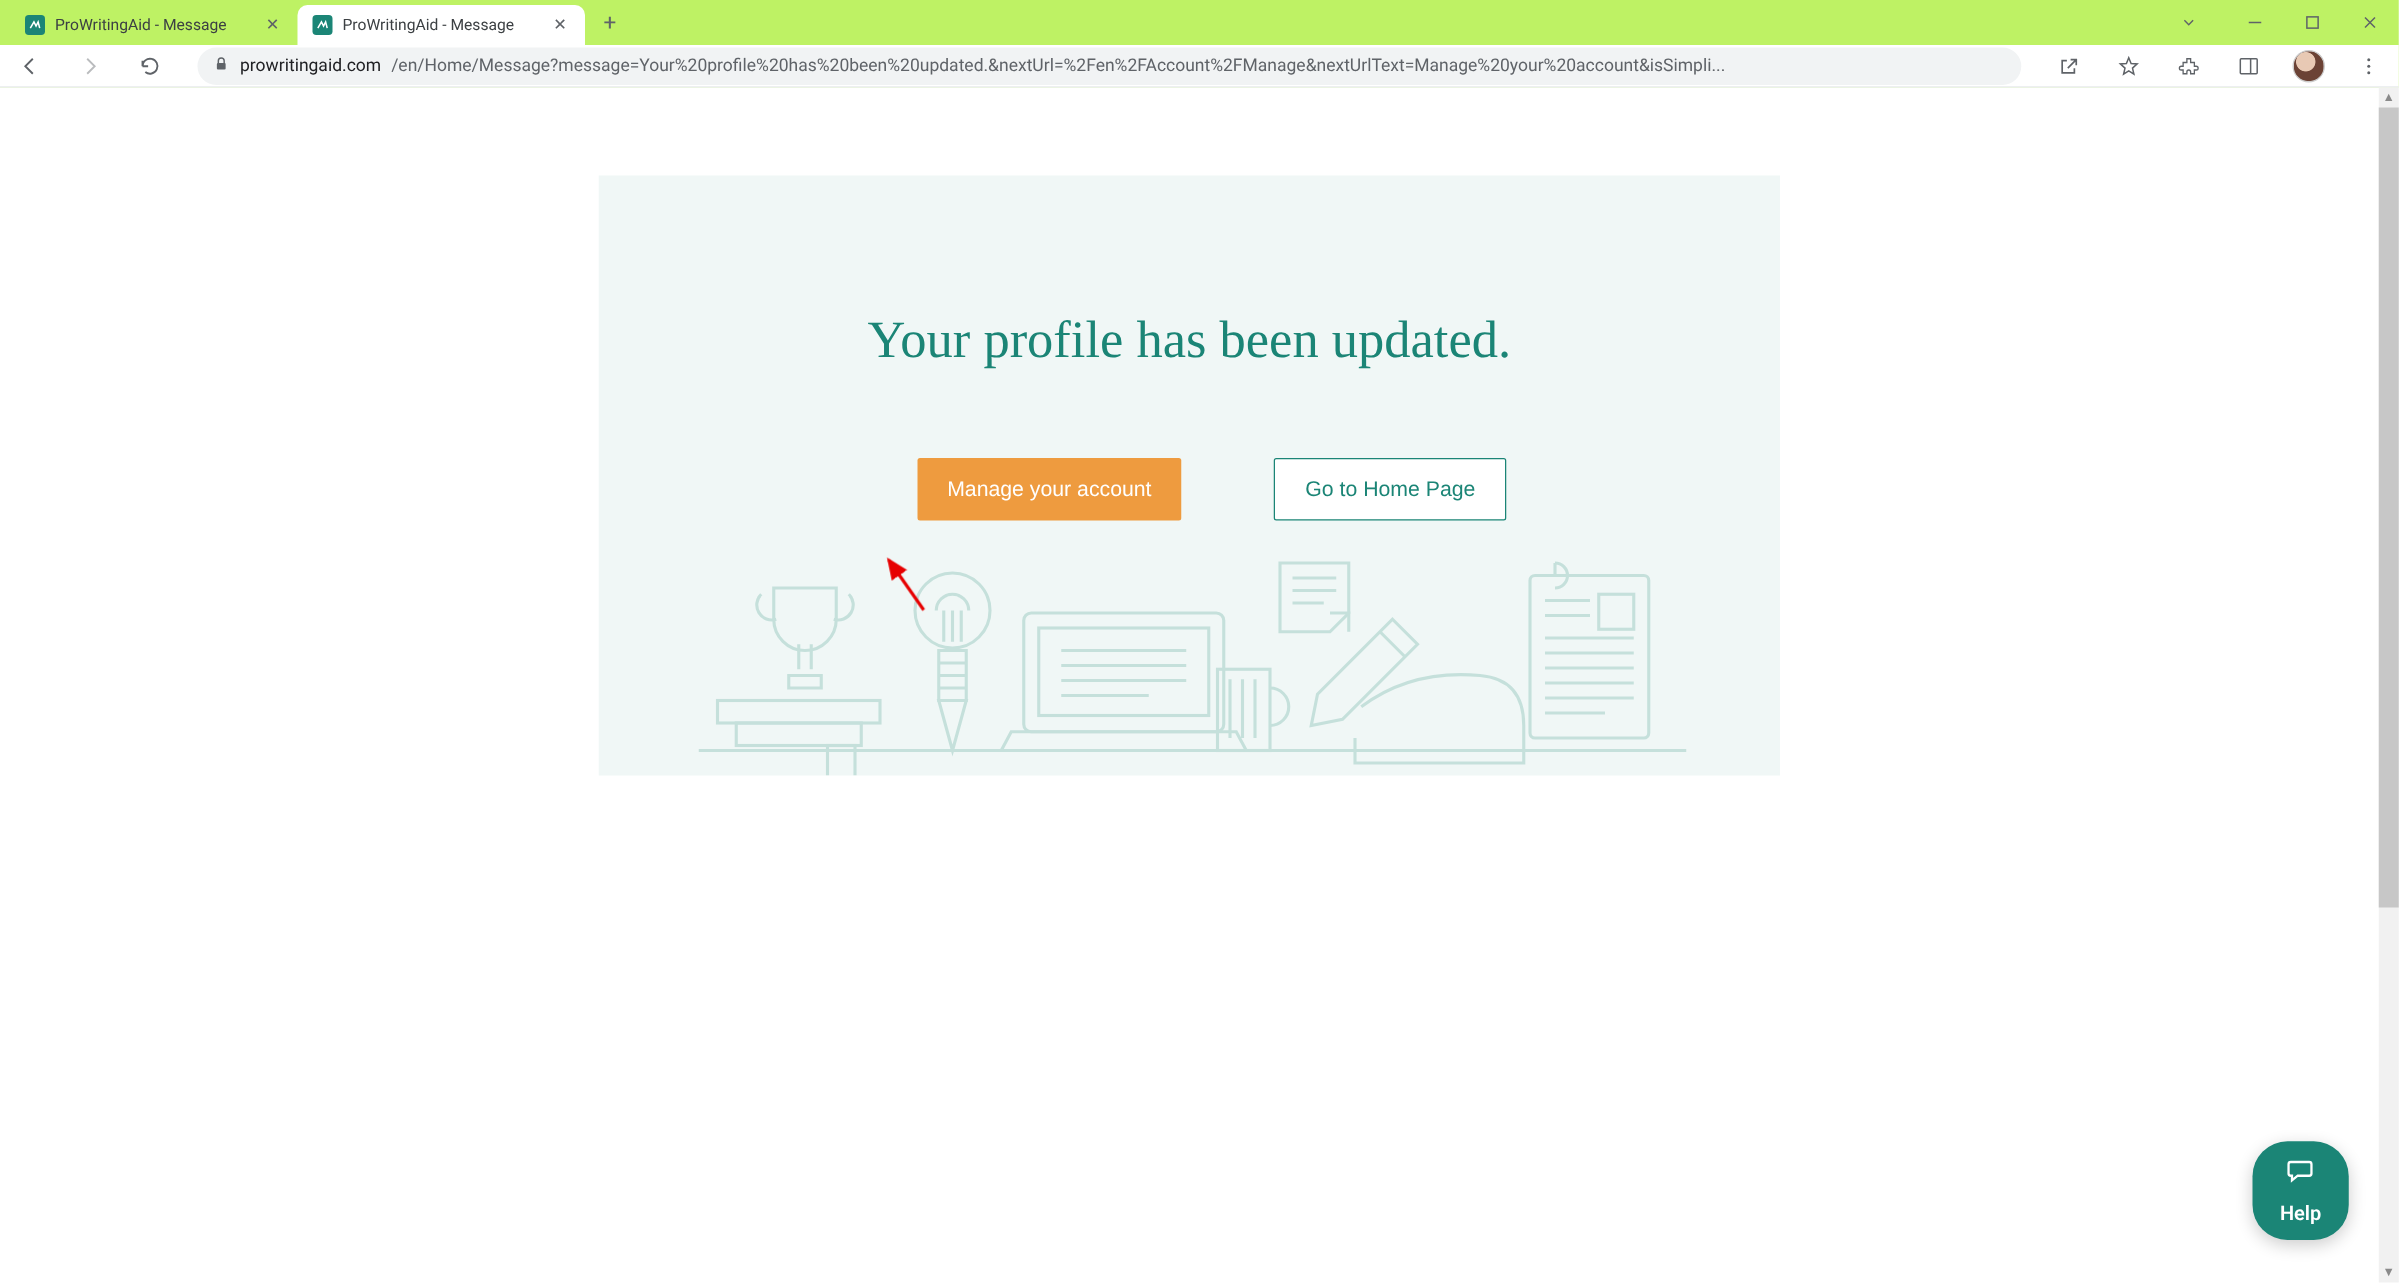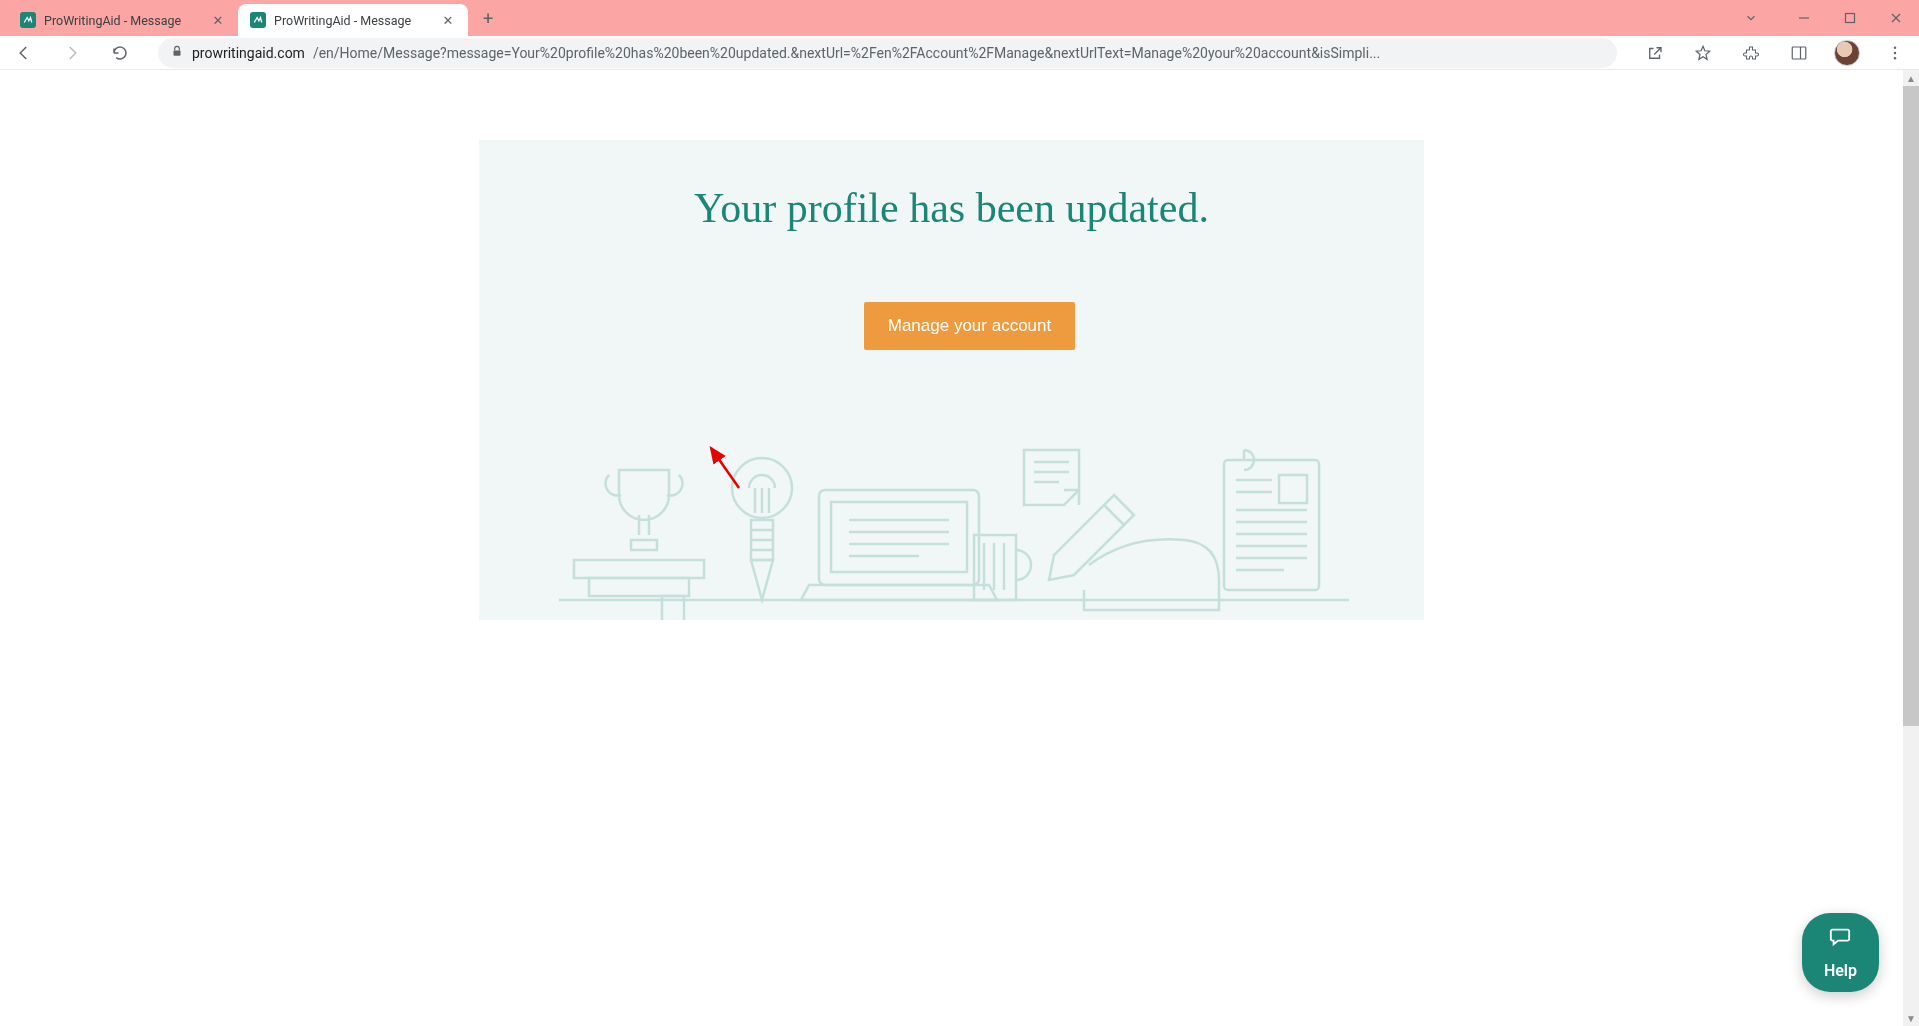--- a/index.html
+++ b/index.html
@@ -1,19 +1,19 @@
 <!DOCTYPE html>
 <html><head>
 <meta charset="utf-8">
 <style>
 * { margin: 0; padding: 0; box-sizing: border-box; }
 body { font-family: -apple-system, BlinkMacSystemFont, "Segoe UI", Roboto, Arial, sans-serif; background: #fff; width: 1919px; height: 1026px; overflow: hidden; position: relative; }
 
 
-.browser-chrome { background: #fca5a5; height: 70px; position: relative; }
+.browser-chrome { background: #bef264; height: 70px; position: relative; }
 .tab-bar { display: flex; align-items: center; height: 36px; padding-left: 8px; gap: 0; }
 .tab { display: flex; align-items: center; gap: 8px; padding: 0 12px; height: 32px; font-size: 12.5px; color: #3c4043; border-radius: 8px 8px 0 0; min-width: 230px; max-width: 240px; position: relative; margin-top:4px;}
 .tab.inactive { background: transparent; }
 .tab.active { background: #fff; }
 .tab-favicon { width: 16px; height: 16px; background: #1b8576; border-radius: 3px; display:flex; align-items:center; justify-content:center;}
 .tab-favicon svg { width:10px; height:10px;}
 .tab-title { flex:1; white-space: nowrap; overflow:hidden; text-overflow: ellipsis; }
 .tab-close { width: 16px; height: 16px; display: flex; align-items:center; justify-content:center; color:#5f6368; font-size:13px;}
 .new-tab-btn { width: 28px; height: 28px; display:flex; align-items:center; justify-content:center; color:#5f6368; font-size:18px; margin-left:6px;}
 .window-controls { position:absolute; right:0; top:0; display:flex; height:36px; align-items:center;}
@@ -36,21 +36,21 @@
 
 .site-header { display:flex; align-items:center; justify-content:space-between; padding: 18px 54px 16px 72px; }
 .brand { display:flex; align-items:center; gap:12px;}
 .brand-logo { width:40px; height:40px; background:#1b8576; border-radius:8px; display:flex; align-items:center; justify-content:center;}
 .brand-name { font-size:22px; color:#2b3942; font-weight:500;}
 .nav { display:flex; align-items:center; gap:30px; font-size:17.5px; color:#3a474f;}
 .nav .greeting { margin-left:30px; color:#3a474f;}
 .nav .logoff { color:#8a9299;}
 
 .hero { width:945px; margin:70px auto 0; background:#f0f7f6; position:relative; height:480px; border-radius:0; overflow:hidden;}
-.hero h1 { font-family: Georgia, "Times New Roman", serif; color:#1b8576; font-size:42px; font-weight:400; text-align:center; padding-top:44px;}
+.hero h1 { font-family: Georgia, "Times New Roman", serif; color:#1b8576; font-size:42px; font-weight:400; text-align:center; padding-top:108px;}
 .hero-buttons { display:flex; justify-content:center; gap:38px; margin-top:70px;}
 .btn { font-size:17px; padding:14px 24px; border-radius:2px; cursor:pointer; font-weight:500;margin-left:36px;}
 .btn-primary { background:#ee9b3f; color:#fff; border:none;}
 .btn-secondary { background:#fff; color:#1b8576; border:1.5px solid #1b8576;}
 
 .arrow-annot { position:absolute; left:705px; top:442px; pointer-events:none;}
 
 .illustration { position:absolute; bottom:0; left:0; right:0; height:180px;}
 .illustration svg { width:100%; height:100%; }
 
@@ -175,20 +175,21 @@
   <div class="scrollbar-arrow down">▼</div>
 </div>
 
 <div class="viewport">
   <div class="page">
 
     <div class="hero">
       <h1>Your profile has been updated.</h1>
       <div class="hero-buttons">
         <button class="btn btn-primary">Manage your account</button>
+        <button class="btn btn-secondary">Go to Home Page</button>
       </div>
 
       <div class="illustration">
         <svg viewBox="0 0 945 180" preserveAspectRatio="xMidYMax meet">
           <g stroke="#c5e0db" stroke-width="2.5" fill="none">
 
             <line x1="80" y1="160" x2="870" y2="160"></line>
 
             <g transform="translate(140,20)">
               <path d="M0 10 h50 v25 a25 25 0 0 1-50 0 Z"></path>

